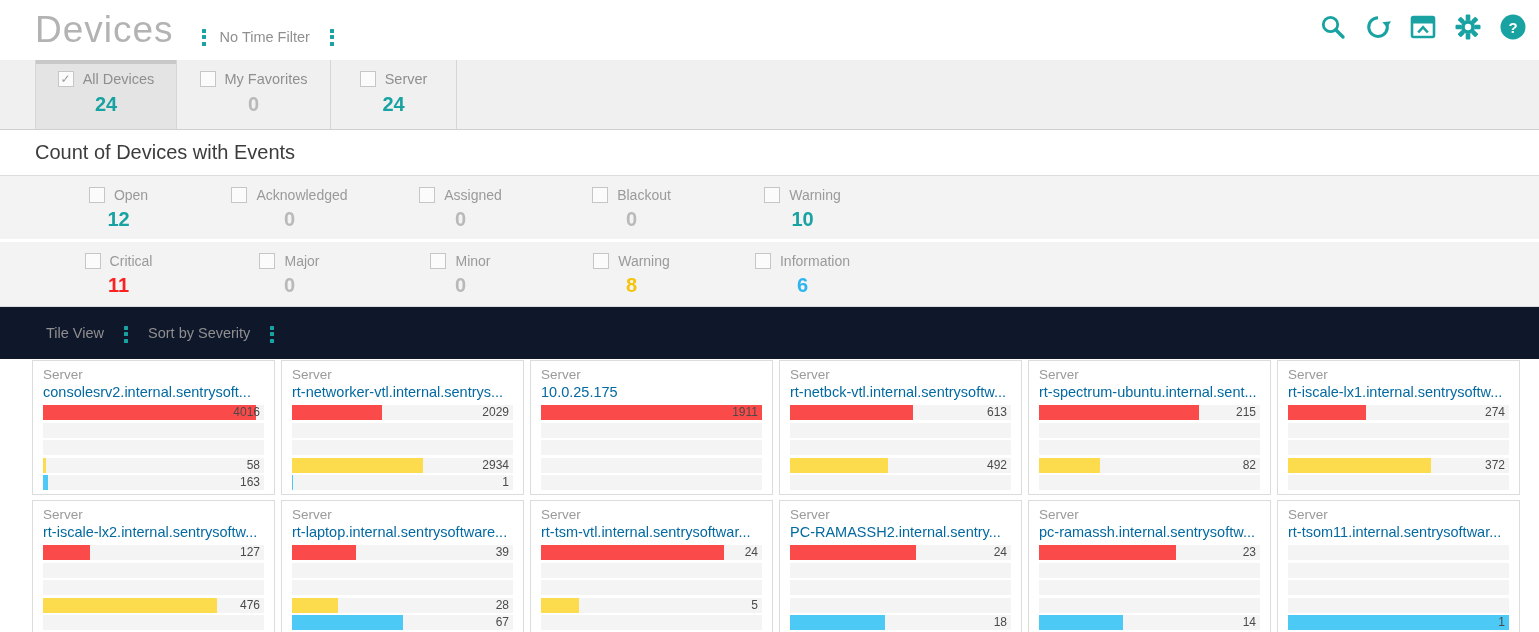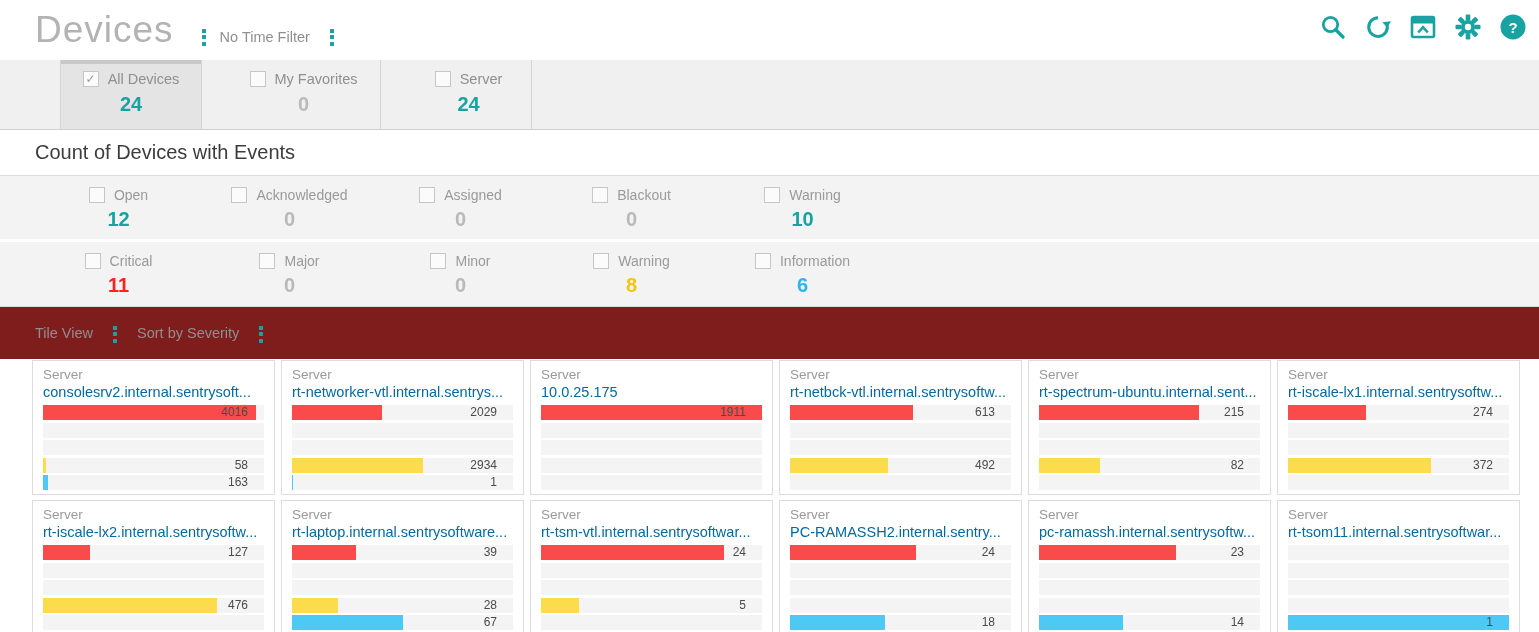--- a/index.html
+++ b/index.html
@@ -13,21 +13,21 @@
   .kebab i { width:4px; height:4px; background:#18a2a2; display:block; border-radius:0.5px; }
   .kebab.k1 { margin-left:22px; margin-top:14px; }
   .time-filter { font-size:14.5px; color:#8f8f8f; margin:14px 6px 0 8px; }
   .kebab.k2 { margin-top:14px; margin-left:8px; }
   .header-icons { position:absolute; right:12px; top:13px; display:flex; align-items:center; gap:17px; }
   .hicon { width:28px; height:28px; cursor:pointer; }
 
   
   .tabs-row { height:70px; background:#f0f0f0; border-bottom:1px solid #cfcfcf; display:flex; }
   .tabs-lead { width:35px; }
-  .tab { width:142px; border-right:1px solid #d6d6d6; padding-top:11px; text-align:center; cursor:pointer; position:relative;margin-left:25px; }
+  .tab { width:142px; border-right:1px solid #d6d6d6; padding-top:11px; text-align:center; cursor:pointer; position:relative; }
   .tab.first { border-left:1px solid #d6d6d6; }
   .tab.selected { background:#e4e4e4; }
   .tab.selected::before { content:""; position:absolute; left:0; top:0; right:0; height:4px; background:#c8c8c8; }
   .tab-top { display:flex; align-items:center; justify-content:center; gap:9px; }
   .cb { width:16px; height:16px; background:#fbfbfb; border:1px solid #c6c6c6; display:inline-flex;
         align-items:center; justify-content:center; font-size:12px; color:#9e9e9e; flex:none; }
   .cb.checked::after { content:"✓"; }
   .tab-label { font-size:14.5px; color:#8f8f8f; white-space:nowrap; }
   .tab-count { font-size:20px; font-weight:bold; margin-top:6px; }
   .tab.w2 { width:154px; } .tab.w3 { width:126px; }
@@ -41,33 +41,33 @@
   .filter-row.gap-below { margin-bottom:3px; }
   .filter-row.line-below { border-bottom:1px solid #dcdcdc; height:65px; }
   .f-lead { width:33px; background:#f3f3f3; }
   .f-cell { width:171px; background:#f3f3f3; padding-top:11px; text-align:center; cursor:pointer; }
   .f-fill { flex:1; background:#f3f3f3; }
   .f-top { display:flex; align-items:center; justify-content:center; gap:9px; }
   .f-label { font-size:14px; color:#9a9a9a; white-space:nowrap; }
   .f-count { font-size:20px; font-weight:bold; margin-top:5px; }
 
   
-  .view-bar { height:52px; display:flex; align-items:center; background:#7f1d1d; padding-left:35px; }
+  .view-bar { height:52px; display:flex; align-items:center; background:#0f172a; padding-left:46px; }
   .vb-label { font-size:14.5px; color:#8f8f8f; }
   .view-bar .kebab { margin:2px 14px 0 14px; }
 
   
   .tiles { display:flex; flex-wrap:wrap; gap:5px 6px; padding:1px 14px 0 32px; }
   .tile { width:243px; height:135px; background:#fff; border:1px solid #dcdcdc; padding:5px 10px 4px 10px; overflow:hidden; }
   .tile-type { font-size:13.5px; color:#9a9a9a; line-height:17px; }
   .tile-name { font-size:14.5px; color:#0369a1; line-height:19px; white-space:nowrap; overflow:hidden;
                text-overflow:ellipsis; display:block; text-decoration:none; cursor:pointer; margin-bottom:3px; }
   .bar-row { position:relative; height:15px; background:#f4f4f4; margin-bottom:2.5px; }
   .bar { position:absolute; left:0; top:0; bottom:0; }
-  .bar-value { position:absolute; right:16px; top:0; line-height:15px; font-size:12px; color:#4a4a4a; }
+  .bar-value { position:absolute; right:4px; top:0; line-height:15px; font-size:12px; color:#4a4a4a; }
 </style>
 </head>
 <body>
 
 <div class="app-header">
   <h1 class="page-title">Devices</h1>
   <div class="kebab k1">
       <i></i>
       <i></i>
       <i></i>

